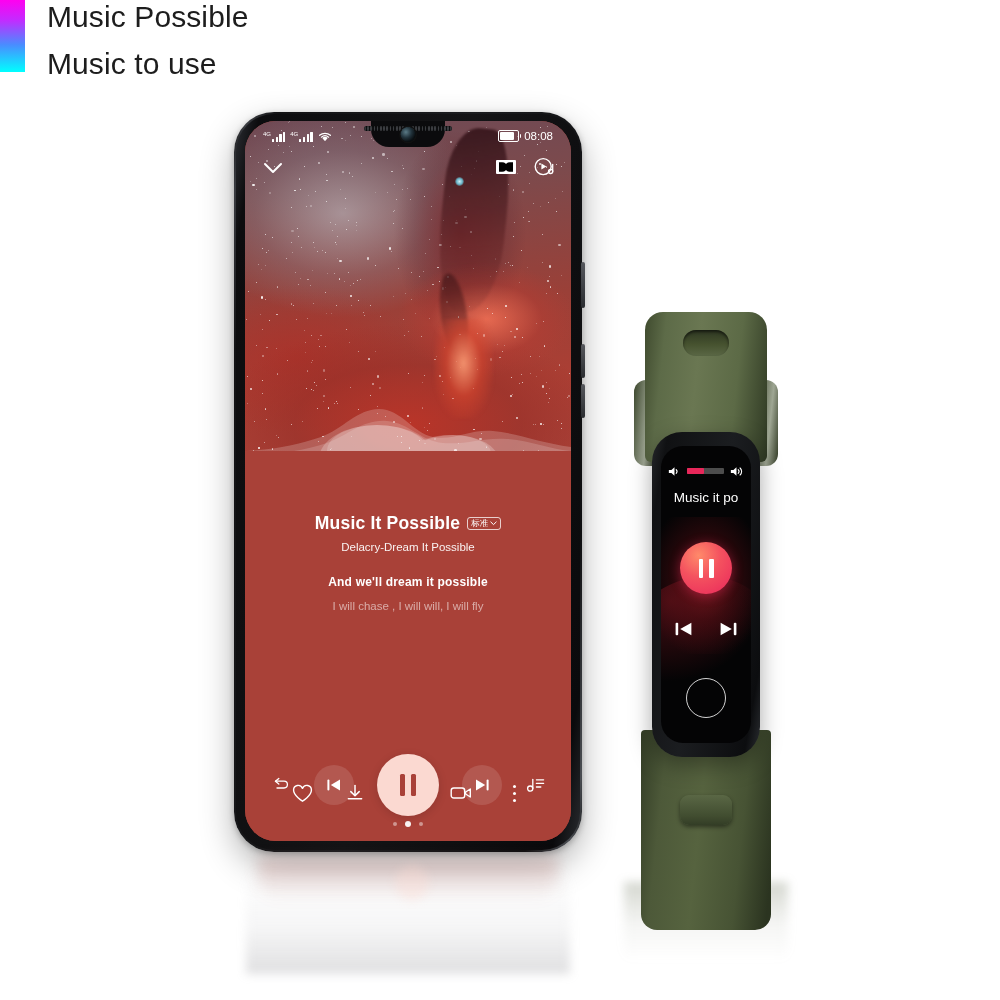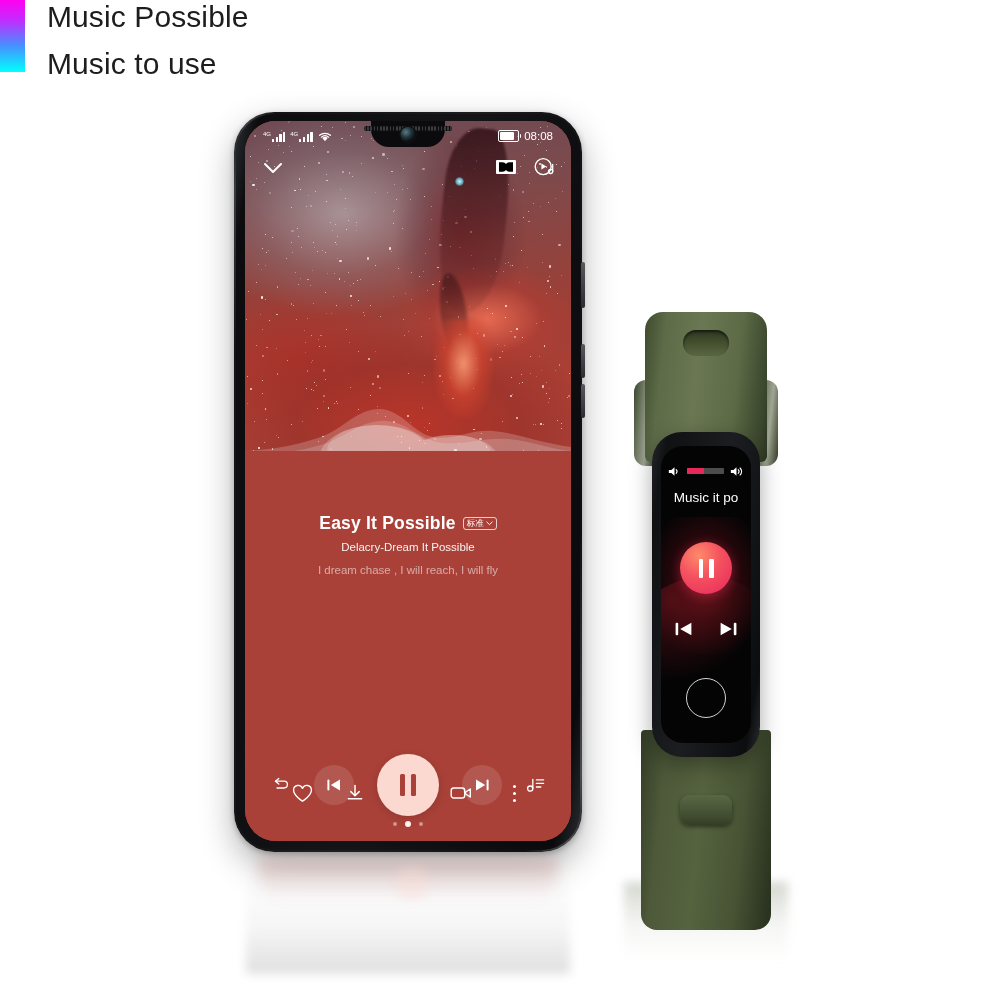--- a/index.html
+++ b/index.html
@@ -790,30 +790,31 @@
       <svg width="20" height="20" viewBox="0 0 20 20">
         <circle cx="9.2" cy="9.6" r="8" stroke="#fff" stroke-width="1.4" fill="none"></circle>
         <path d="M7.4 6.6 L12.4 9.6 L7.4 12.6 Z" fill="#fff"></path>
         <circle cx="16.6" cy="14.4" r="2.1" stroke="#fff" stroke-width="1.3" fill="none"></circle>
         <path d="M18.7 14.4 V7.4" stroke="#fff" stroke-width="1.3" fill="none" stroke-linecap="round"></path>
       </svg>
     </div>
 
     <div id="song-block">
       <div id="song-title-row">
-        <span id="song-title">Easy It Possible</span>
+        <span id="song-title">Music It Possible</span>
         <span id="quality-badge">
           <span>标准</span>
           <svg width="7" height="5" viewBox="0 0 7 5">
             <path d="M.8 1 L3.5 3.6 L6.2 1" stroke="#fff" stroke-width="1" fill="none" stroke-linecap="round"></path>
           </svg>
         </span>
       </div>
       <div id="song-artist">Delacry-Dream It Possible</div>
-      <div id="lyric-sub">I dream chase ,  I will reach,  I will fly</div>
+      <div id="lyric-main">And we'll dream  it possible</div>
+      <div id="lyric-sub">I will chase ,  I will will,  I will fly</div>
     </div>
 
     <div id="action-row">
       <span class="act">
         <svg width="21" height="19" viewBox="0 0 21 19">
           <path d="M10.5 17.2 C10.5 17.2 1.6 11.6 1.6 6.3 A4.6 4.6 0 0 1 10.5 4.4 A4.6 4.6 0 0 1 19.4 6.3 C19.4 11.6 10.5 17.2 10.5 17.2 Z" stroke="#fff" stroke-width="1.4" fill="none" stroke-linejoin="round"></path>
         </svg>
       </span>
       <span class="act">
         <svg width="20" height="20" viewBox="0 0 20 20">

